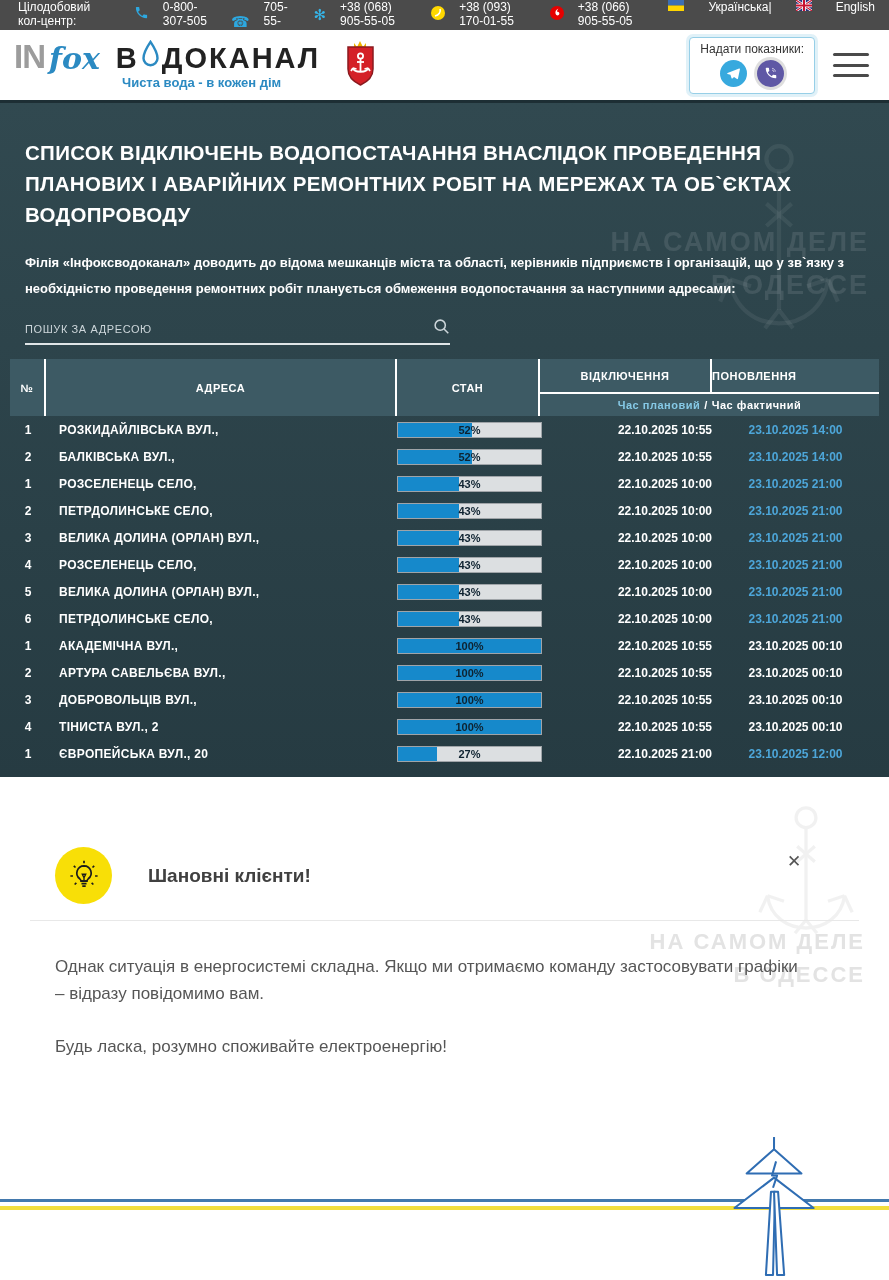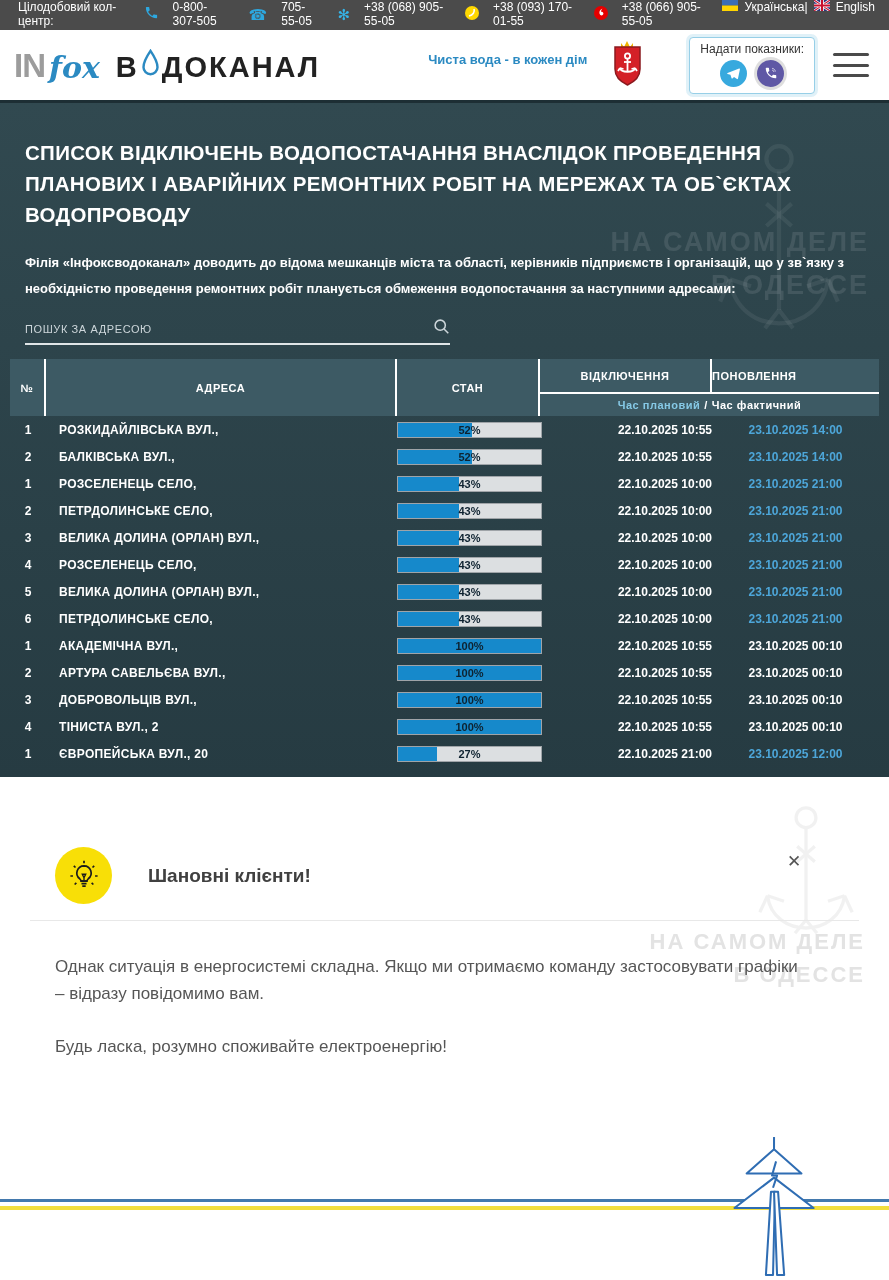--- a/index.html
+++ b/index.html
@@ -3,27 +3,27 @@
 <meta charset="utf-8">
 <style>
   * { margin:0; padding:0; box-sizing:border-box; }
   html,body { width:889px; }
   body { font-family:"Liberation Sans", sans-serif; background:#fff; overflow:hidden; }
 
   
   .topbar { height:30px; background:#4b4b4b; color:#fff; display:flex; align-items:flex-start;
             padding:0 14px 0 18px; font-size:12px; gap:20px; }
   .topbar .phone { display:flex; align-items:center; gap:14px; cursor:pointer; }
-  .topbar .langs { margin-left:auto; display:flex; align-items:center; gap:6px; }
+  .topbar .langs { margin-left:auto; display:flex; align-items:center; gap:24px; }
   .flag { display:inline-block; }
 
   
   .header { height:73px; background:#fff; display:flex; align-items:center; padding:0 14px;
             position:relative; border-bottom:3px solid #1d2e34; }
-  .logo { display:flex; flex-direction:row; }
+  .logo { display:flex; flex-direction:column; }
   .logo-row { display:flex; align-items:flex-end; gap:8px; }
   .logo-in { font-size:33px; font-weight:bold; color:#9c9c9c; letter-spacing:-1px; line-height:0.9; }
   .logo-fox { font-family:"DejaVu Serif", serif; font-style:italic; font-weight:bold;
               font-size:30px; color:#2b8ac2; line-height:0.9; margin-left:-4px; }
   .logo-word { font-size:29px; font-weight:bold; color:#222; letter-spacing:2px; line-height:0.9;
                display:flex; align-items:flex-end; margin-left:8px; }
   .tagline { font-size:13px; font-weight:bold; color:#2b8ac2; margin:3px 0 0 108px; }
   .coat { margin-left:24px; }
   .readings { margin-left:auto; margin-right:18px; border:1px solid #97cfe7; border-radius:4px;
               box-shadow:0 0 0 3px rgba(151,207,231,.30); padding:4px 10px 6px; text-align:center;

